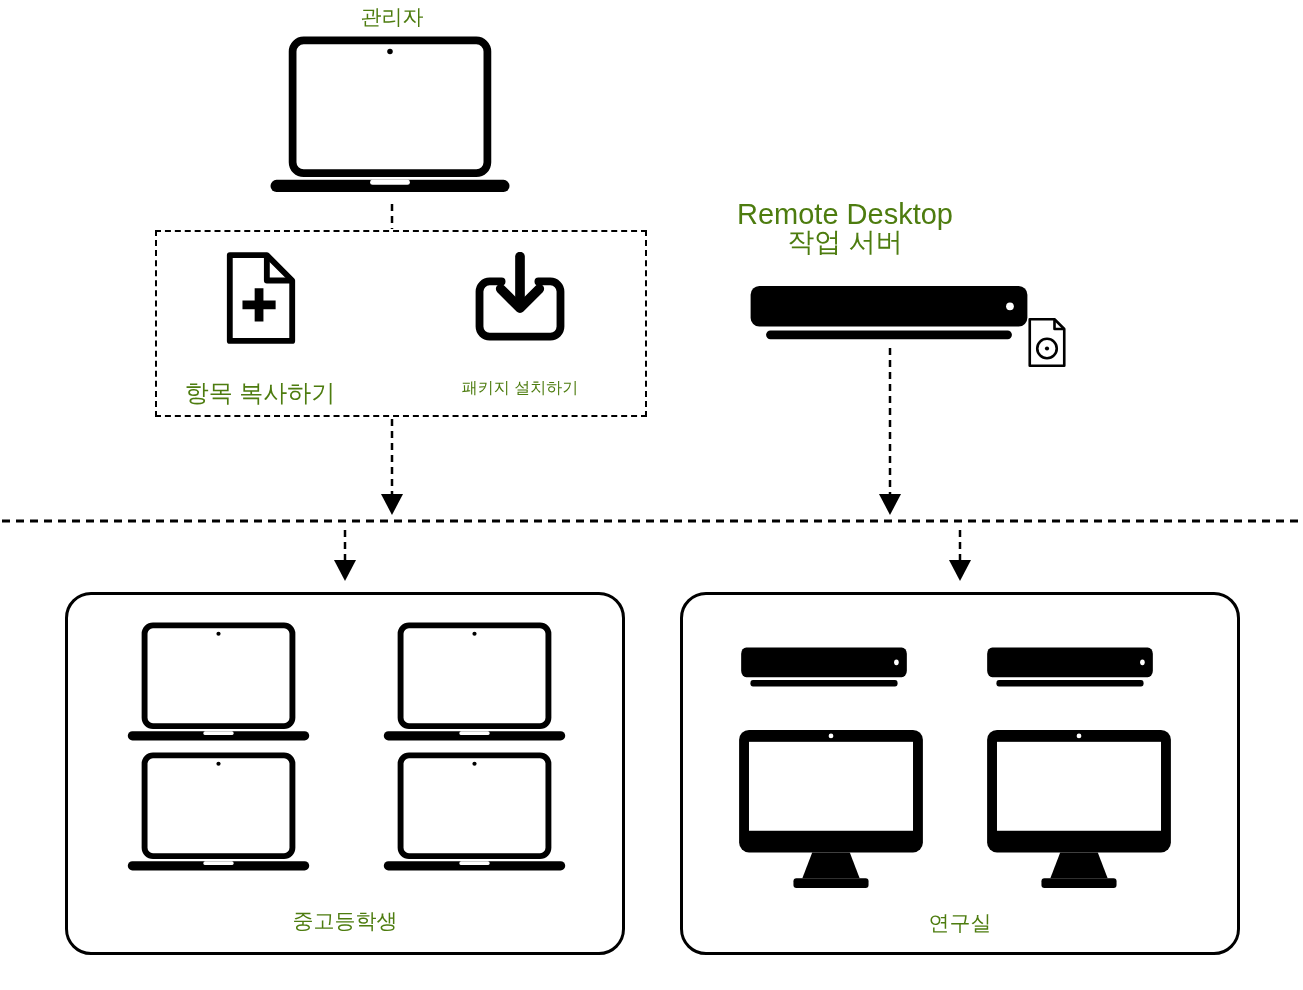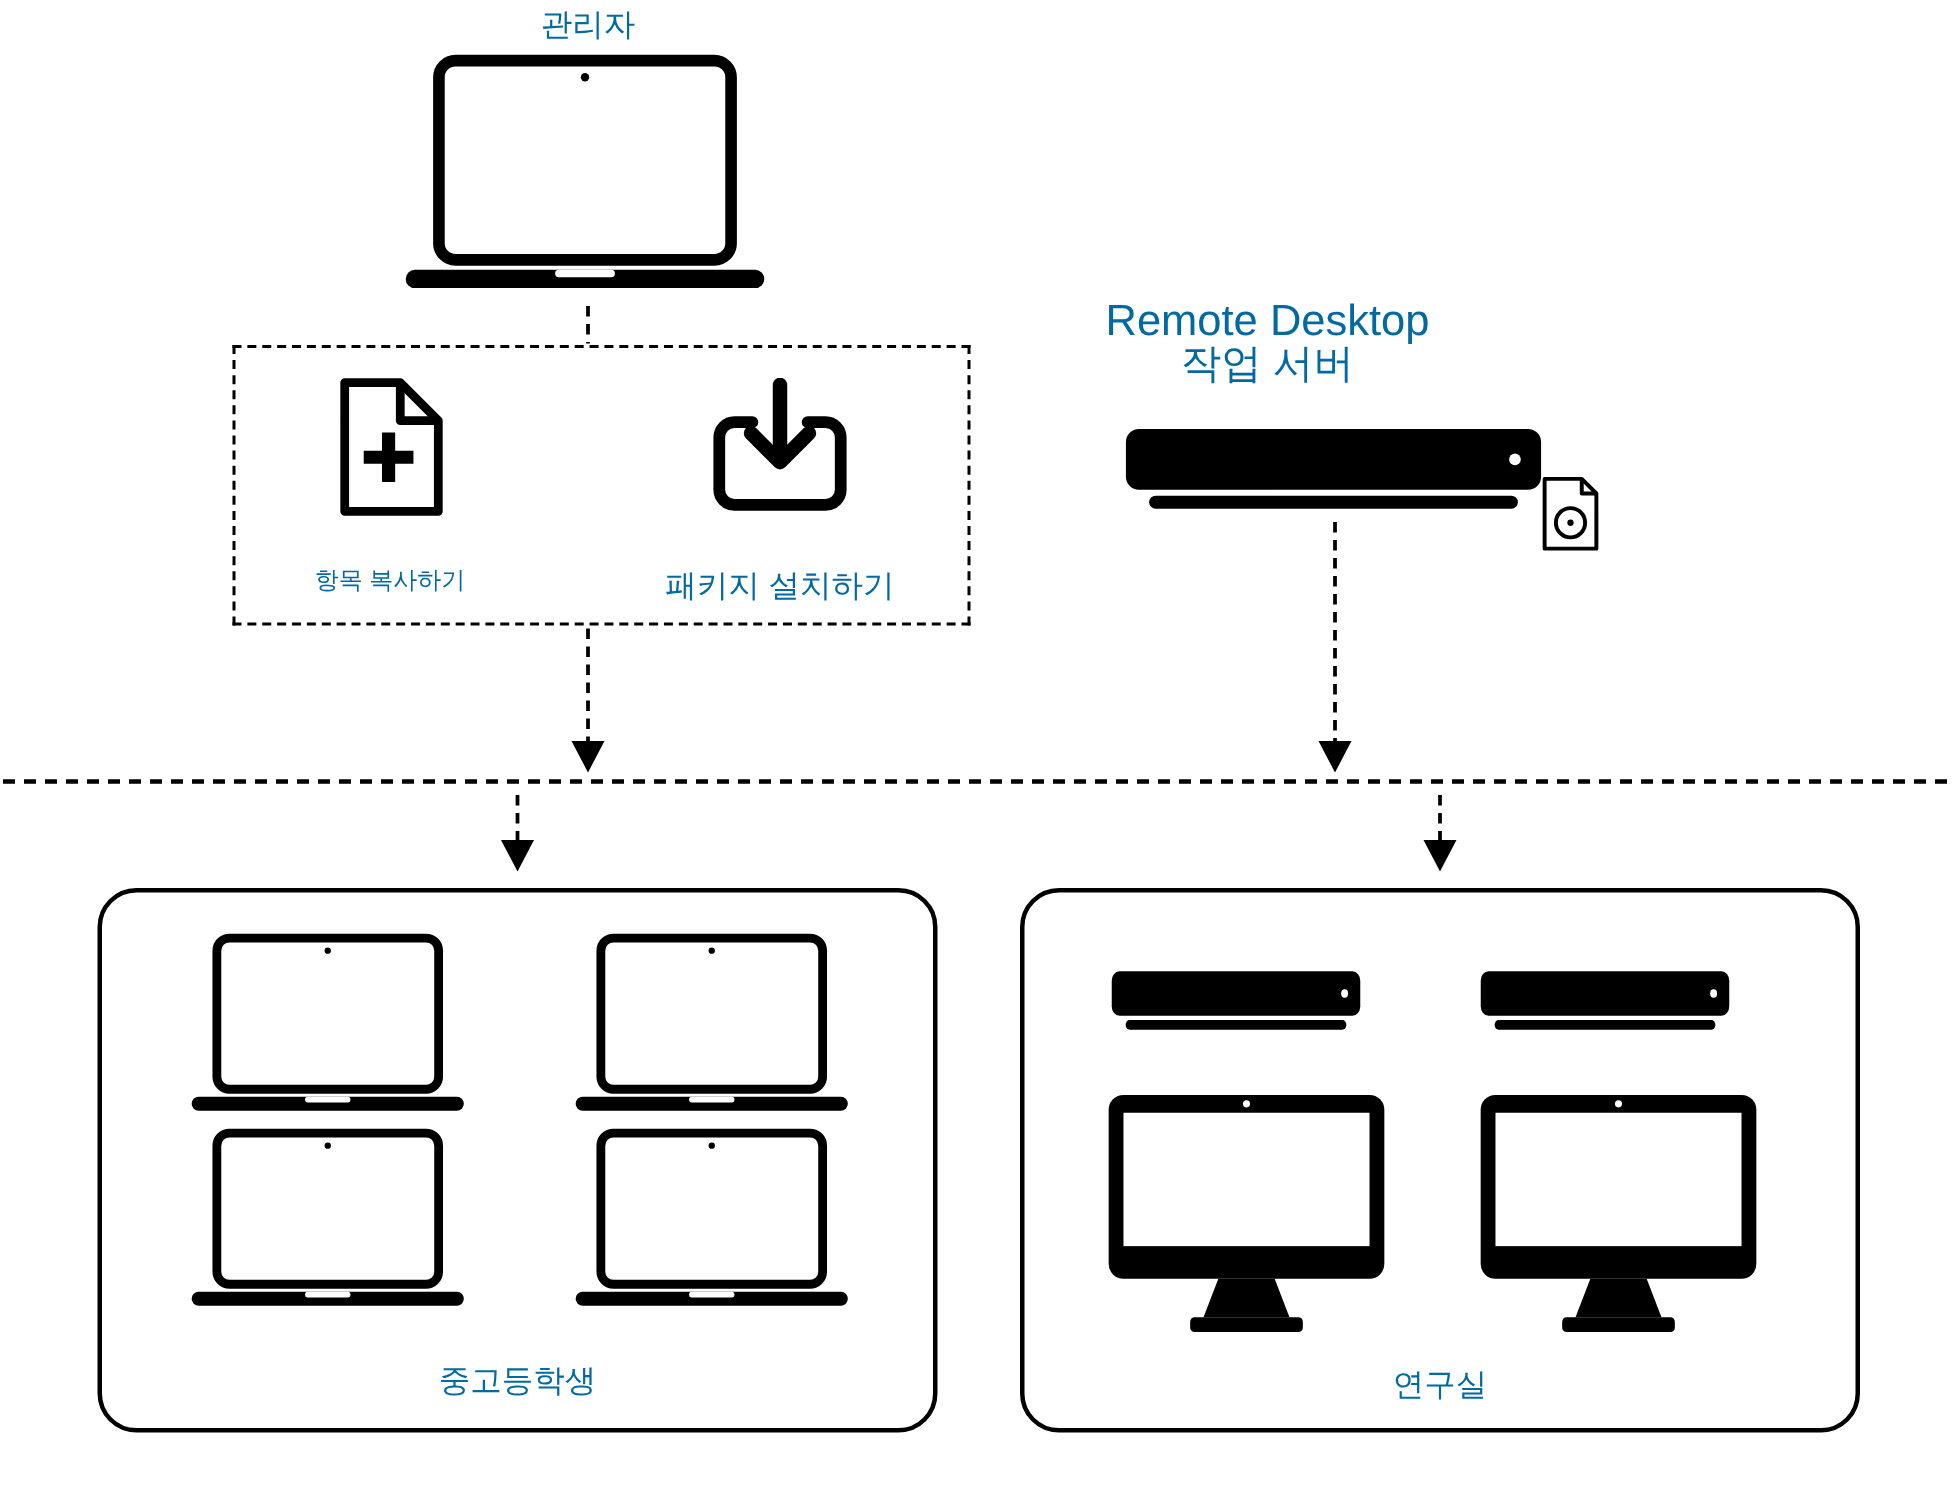--- a/index.html
+++ b/index.html
@@ -18,21 +18,21 @@
   .connectors {
     position: absolute;
     left: 0; top: 0;
     width: 1303px;
     height: 990px;
     z-index: 1;
   }
   .label {
     position: absolute;
     z-index: 3;
-    color: #0369a1;
+    color: #4d7c0f;
     text-align: center;
     font-size: 21px;
     line-height: 1.25;
     white-space: nowrap;
   }
   .icon {
     position: absolute;
     z-index: 2;
     display: block;
   }
@@ -117,25 +117,25 @@
 
   <div class="label" style="left:292px; top:4px; width:200px;">관리자</div>
   <svg class="icon" style="left:268px; top:36px;" width="244" height="166" viewBox="0 0 220 150">
       <use href="#sym-laptop"></use>
     </svg>
 
   <div class="dashed-box"></div>
   <svg class="icon" style="left:222px; top:248px;" width="78" height="100" viewBox="0 0 80 100">
       <use href="#sym-doc-plus"></use>
     </svg>
-  <div class="label" style="left:160px; top:378px; width:200px; font-size:16px;">항목 복사하기</div>
+  <div class="label" style="left:160px; top:378px; width:200px; font-size:24px;">항목 복사하기</div>
   <svg class="icon" style="left:474px; top:250px;" width="92" height="96" viewBox="0 0 100 100">
       <use href="#sym-tray-download"></use>
     </svg>
-  <div class="label" style="left:420px; top:378px; width:200px; font-size:21px;">패키지 설치하기</div>
+  <div class="label" style="left:420px; top:378px; width:200px; font-size:16px;">패키지 설치하기</div>
 
   <div class="label" style="left:720px; top:196px; width:250px; font-size:29px;">Remote Desktop</div>
   <div class="label" style="left:720px; top:226px; width:250px; font-size:27px;">작업 서버</div>
   <svg class="icon" style="left:748px; top:284px;" width="282" height="60" viewBox="0 0 290 62">
       <use href="#sym-server"></use>
     </svg>
   <svg class="icon" style="left:1026px; top:314px;" width="42" height="57" viewBox="0 0 56 68">
       <use href="#sym-disk"></use>
     </svg>
 

